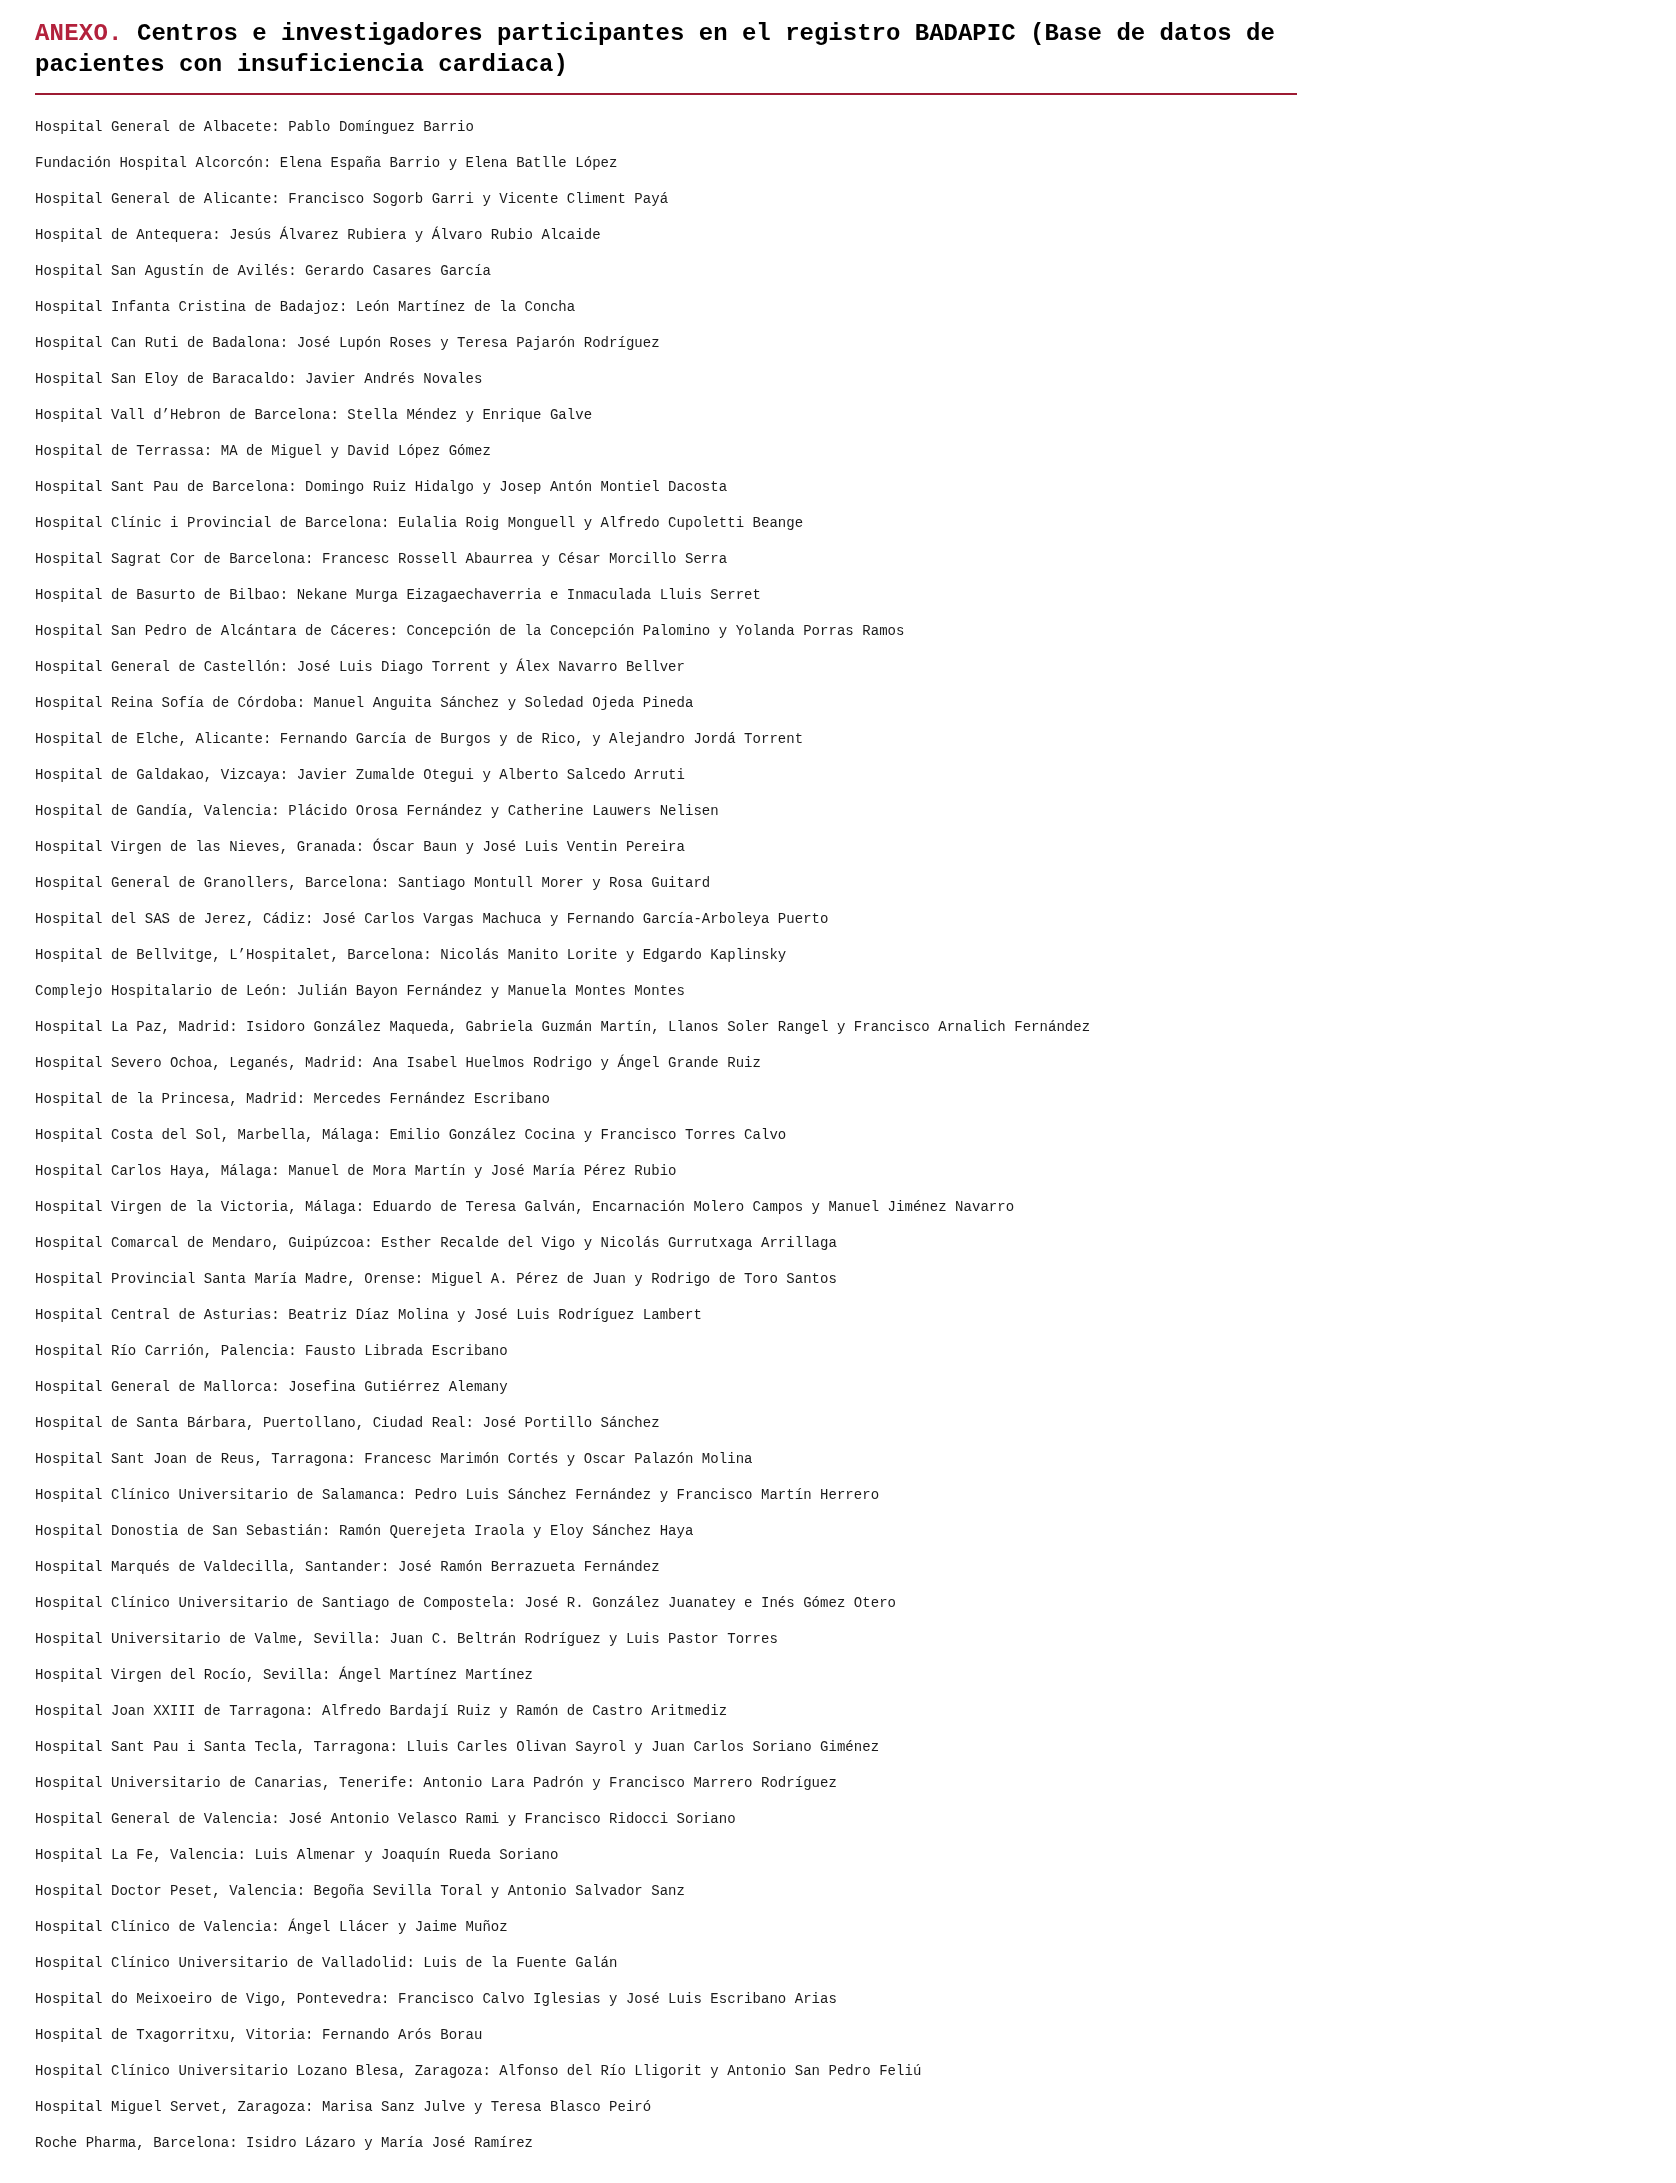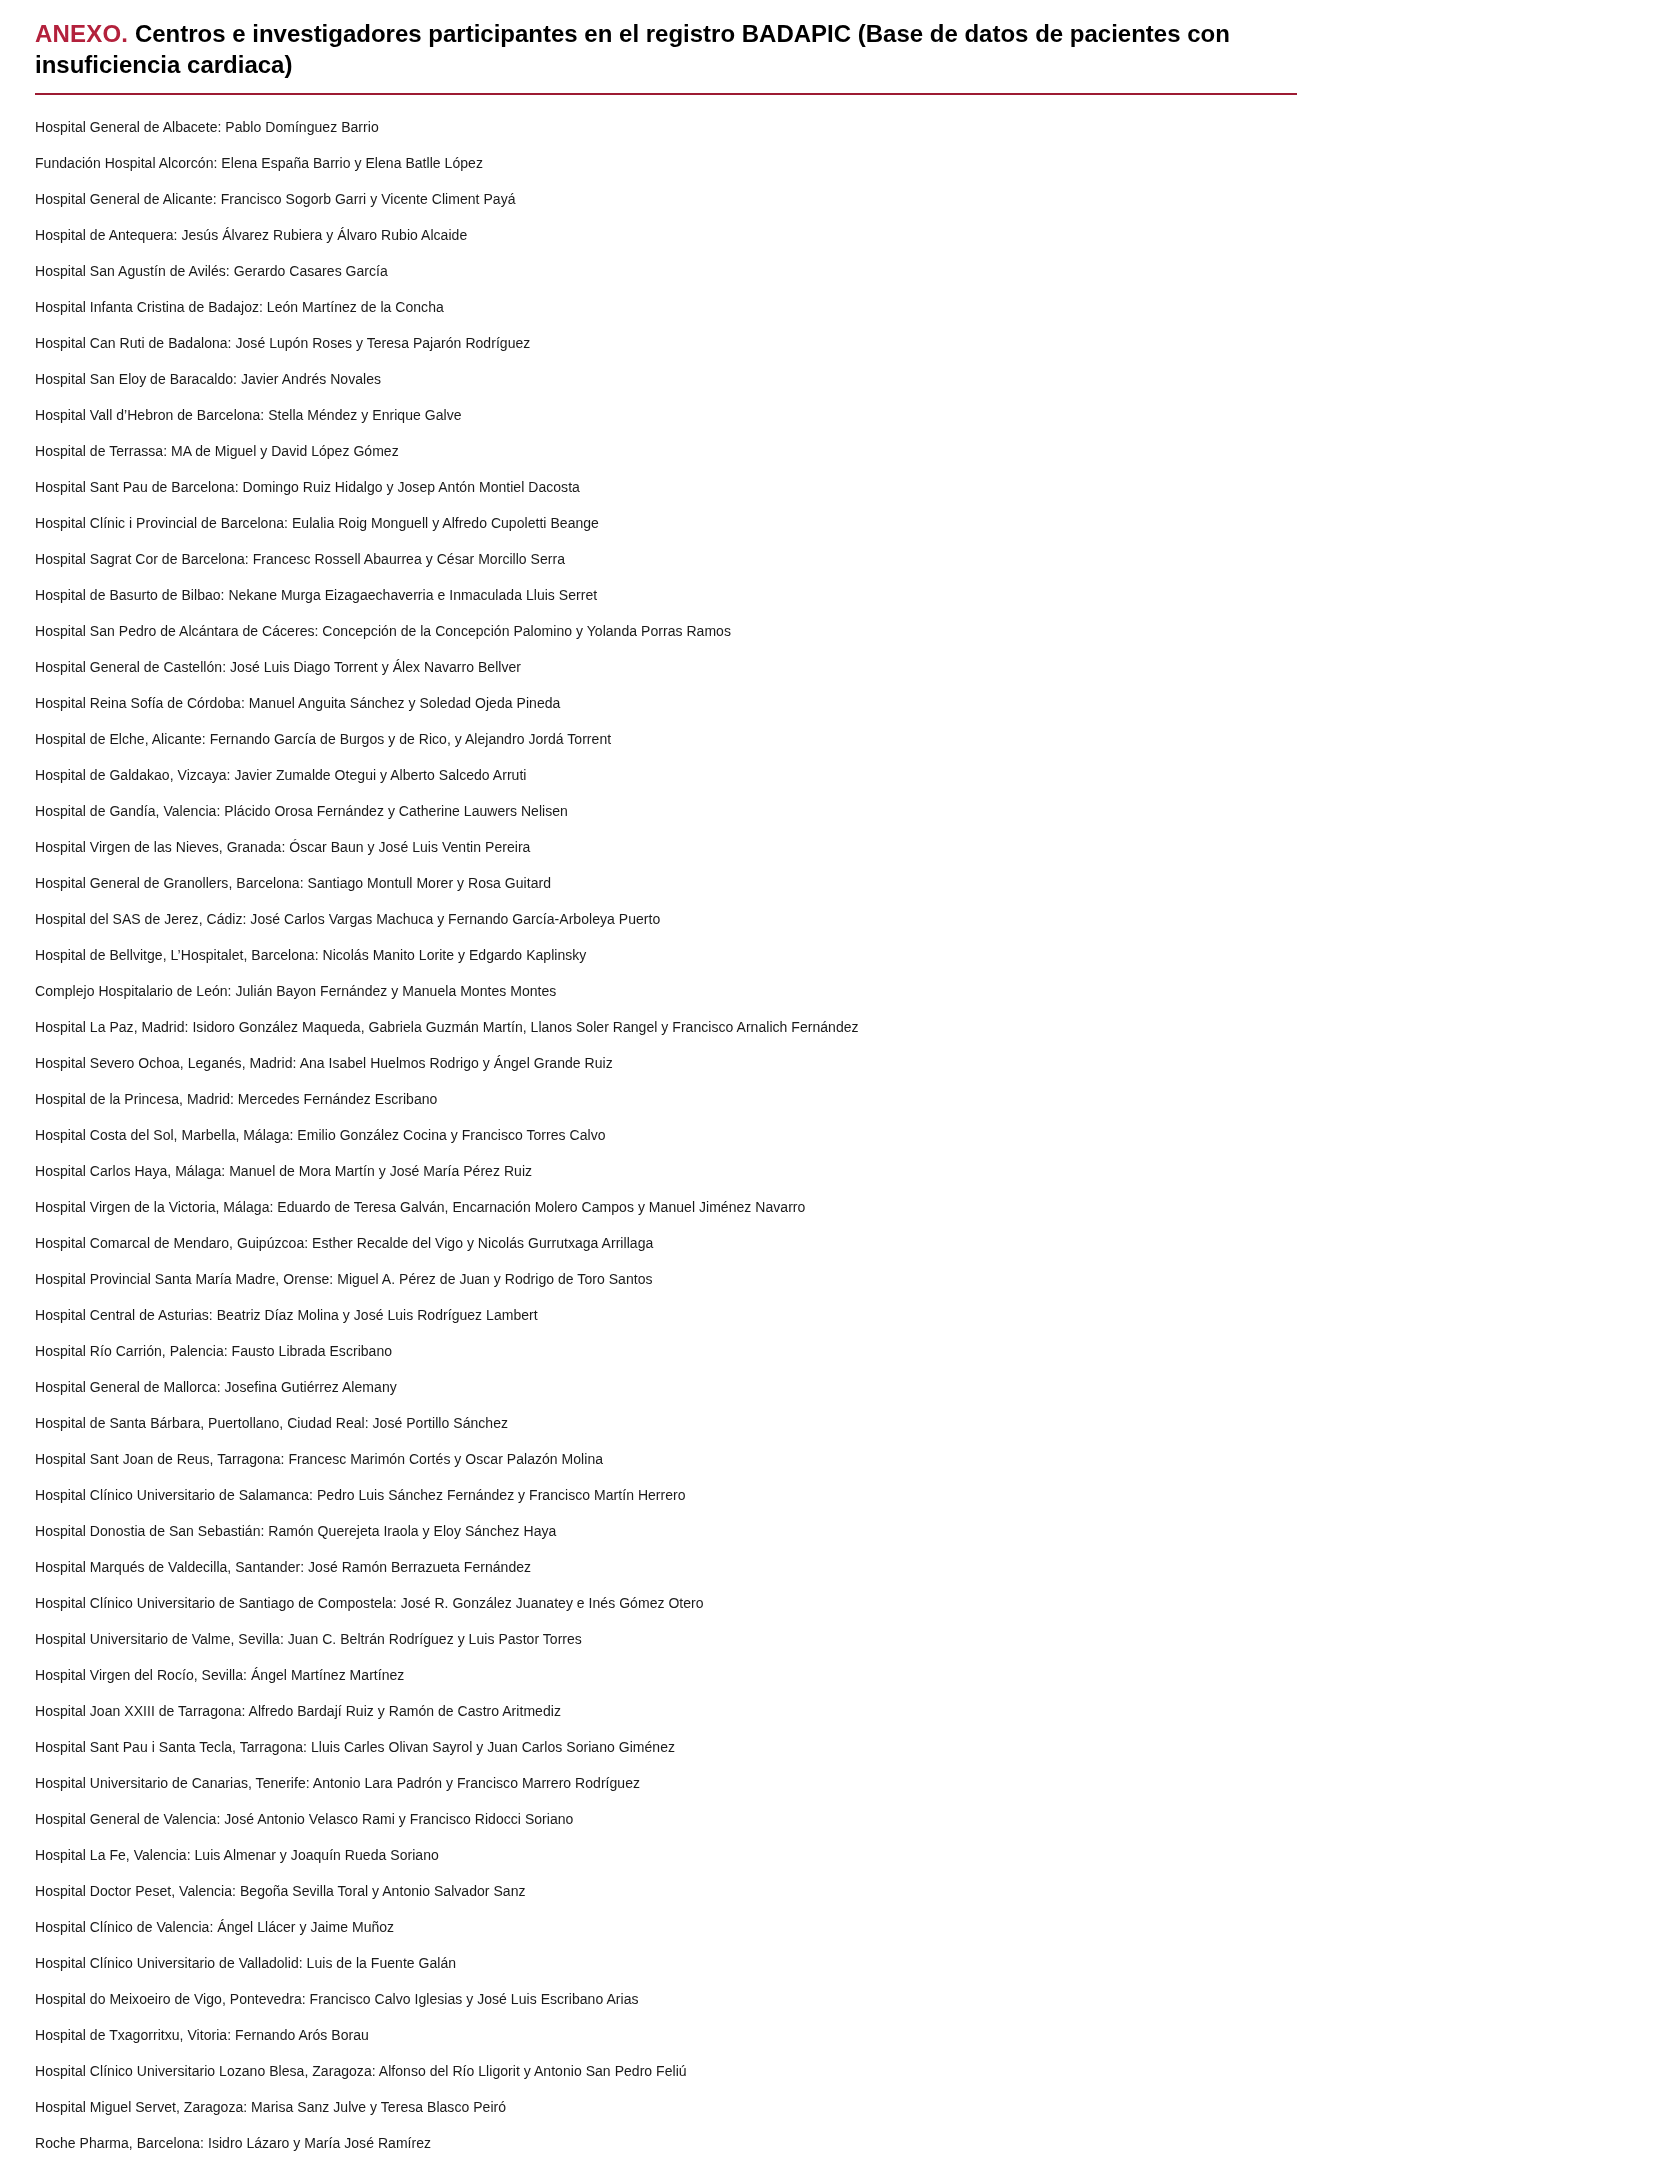--- a/index.html
+++ b/index.html
@@ -12,20 +12,21 @@
     height: 2183px;
     font-family: "Liberation Sans", sans-serif;
     color: #000000;
     -webkit-font-smoothing: antialiased;
   }
   .page {
     box-sizing: border-box;
     width: 1332px;
     min-height: 2183px;
     padding: 17.5px 35px 0 35px;
+    font-family: Liberation Mono, monospace;
   }
   .annex-header {
     font-size: 24px;
     line-height: 1.30;
     font-weight: bold;
     color: #000000;
     padding: 0 0 12.7px 0;
     margin: 0 0 0 0;
     border-bottom: 2.4px solid #9d1b33;
     max-width: 1605px;
@@ -85,21 +86,21 @@
       <li>Hospital de Gandía, Valencia: Plácido Orosa Fernández y Catherine Lauwers Nelisen</li>
       <li>Hospital Virgen de las Nieves, Granada: Óscar Baun y José Luis Ventin Pereira</li>
       <li>Hospital General de Granollers, Barcelona: Santiago Montull Morer y Rosa Guitard</li>
       <li>Hospital del SAS de Jerez, Cádiz: José Carlos Vargas Machuca y Fernando García-Arboleya Puerto</li>
       <li>Hospital de Bellvitge, L’Hospitalet, Barcelona: Nicolás Manito Lorite y Edgardo Kaplinsky</li>
       <li>Complejo Hospitalario de León: Julián Bayon Fernández y Manuela Montes Montes</li>
       <li>Hospital La Paz, Madrid: Isidoro González Maqueda, Gabriela Guzmán Martín, Llanos Soler Rangel y Francisco Arnalich Fernández</li>
       <li>Hospital Severo Ochoa, Leganés, Madrid: Ana Isabel Huelmos Rodrigo y Ángel Grande Ruiz</li>
       <li>Hospital de la Princesa, Madrid: Mercedes Fernández Escribano</li>
       <li>Hospital Costa del Sol, Marbella, Málaga: Emilio González Cocina y Francisco Torres Calvo</li>
-      <li>Hospital Carlos Haya, Málaga: Manuel de Mora Martín y José María Pérez Ruiz</li>
+      <li>Hospital Carlos Haya, Málaga: Manuel de Mora Martín y José María Pérez Rubio</li>
       <li>Hospital Virgen de la Victoria, Málaga: Eduardo de Teresa Galván, Encarnación Molero Campos y Manuel Jiménez Navarro</li>
       <li>Hospital Comarcal de Mendaro, Guipúzcoa: Esther Recalde del Vigo y Nicolás Gurrutxaga Arrillaga</li>
       <li>Hospital Provincial Santa María Madre, Orense: Miguel A. Pérez de Juan y Rodrigo de Toro Santos</li>
       <li>Hospital Central de Asturias: Beatriz Díaz Molina y José Luis Rodríguez Lambert</li>
       <li>Hospital Río Carrión, Palencia: Fausto Librada Escribano</li>
       <li>Hospital General de Mallorca: Josefina Gutiérrez Alemany</li>
       <li>Hospital de Santa Bárbara, Puertollano, Ciudad Real: José Portillo Sánchez</li>
       <li>Hospital Sant Joan de Reus, Tarragona: Francesc Marimón Cortés y Oscar Palazón Molina</li>
       <li>Hospital Clínico Universitario de Salamanca: Pedro Luis Sánchez Fernández y Francisco Martín Herrero</li>
       <li>Hospital Donostia de San Sebastián: Ramón Querejeta Iraola y Eloy Sánchez Haya</li>

